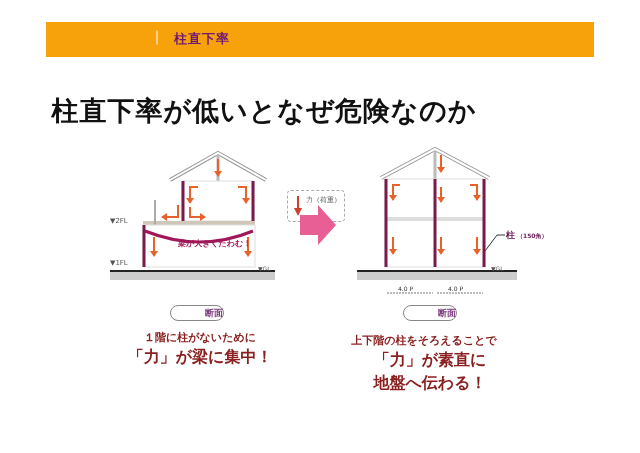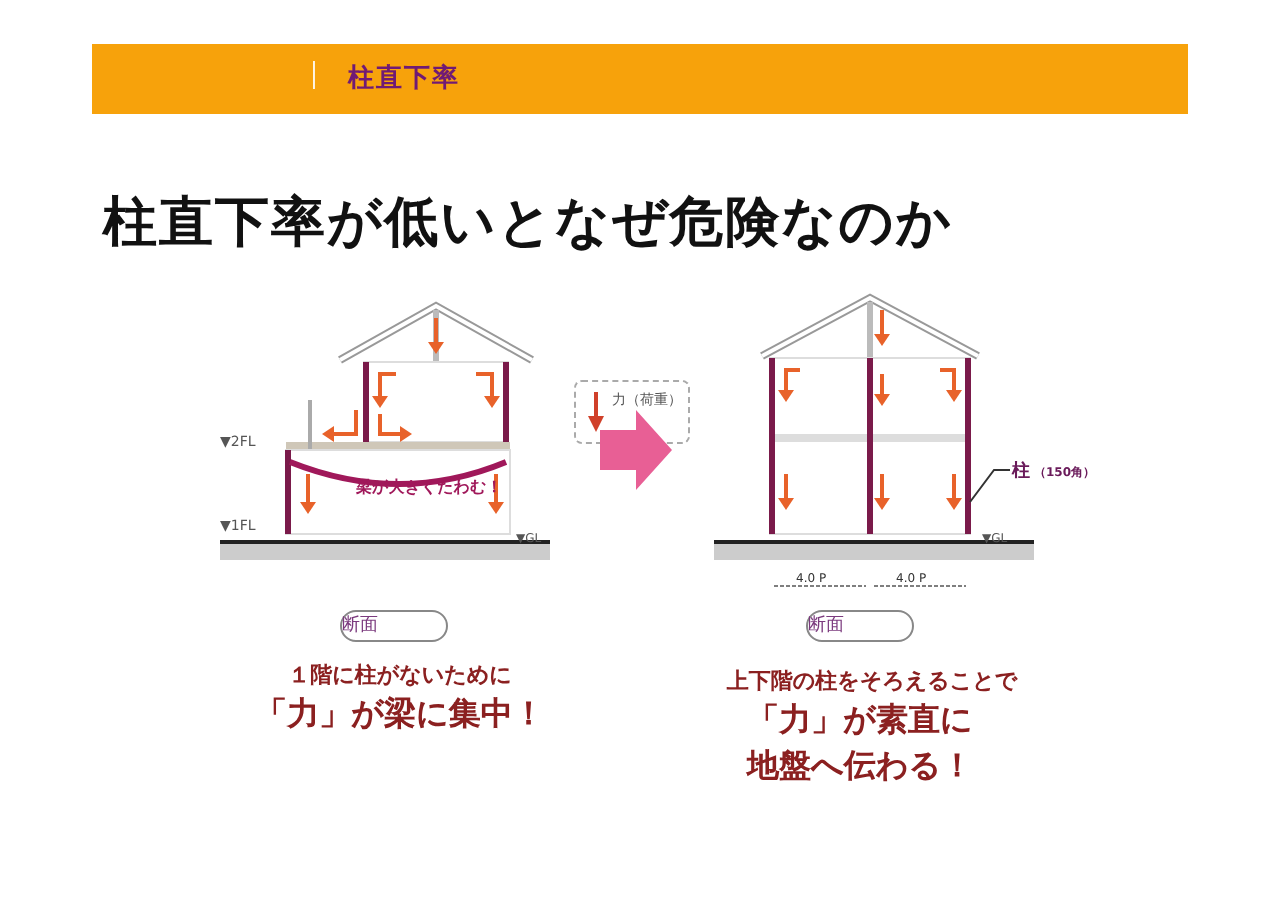--- a/index.html
+++ b/index.html
@@ -2,21 +2,21 @@
 <html><head>
 <meta charset="utf-8">
 <style>
   html,body{margin:0;padding:0;background:#fff;}
   body{width:640px;height:453px;position:relative;overflow:hidden;font-family:"DejaVu Sans",sans-serif;}
   .header{position:absolute;left:46px;top:22px;width:548px;height:35px;background:#f7a20b;}
   .header .t1{position:absolute;left:16px;top:8px;color:#fff;font-size:13px;font-weight:bold;letter-spacing:1px;}
   .header .sep{position:absolute;left:104px;top:6px;color:#fff;font-size:14px;}
   .header .t2{position:absolute;left:128px;top:8px;color:#701a75;font-size:13px;font-weight:bold;letter-spacing:1px;}
   .title{position:absolute;left:0;width:528px;top:93px;text-align:center;font-size:27px;font-weight:bold;color:#111;letter-spacing:1px;}
-  .pill{position:absolute;width:52px;height:14px;border:1px solid #888;border-radius:8px;color:#7b3a7e;font-size:9px;text-align:left;line-height:14px;}
+  .pill{position:absolute;width:52px;height:14px;border:1px solid #888;border-radius:8px;color:#7b3a7e;font-size:9px;text-align:right;line-height:14px;font-weight:bold;}
   .cap{position:absolute;text-align:center;color:#8b2020;font-weight:bold;font-family:Liberation Mono, monospace;}
   .legend{position:absolute;left:287px;top:162px;width:56px;height:30px;border:1px dashed #aaa;border-radius:4px;font-size:7px;color:#555;margin-top:28px;}
   svg{position:absolute;}
 </style>
 </head>
 <body>
 
 <div class="header">
   <span class="sep">｜</span>
   <span class="t2">柱直下率</span>
@@ -117,15 +117,15 @@
   </g>
   <text x="53" y="146" font-size="6" fill="#333">4.0 P</text>
   <text x="103" y="146" font-size="6" fill="#333">4.0 P</text>
 </svg>
 
 <div class="pill" style="left:170px;top:305px">断面</div>
 <div class="cap" style="left:100px;width:200px;top:330px;font-size:11px">１階に柱がないために</div>
 <div class="cap" style="left:100px;width:200px;top:347px;font-size:16px">「力」が梁に集中！</div>
 
 <div class="pill" style="left:403px;top:305px">断面</div>
-<div class="cap" style="left:336px;width:200px;top:333px;font-size:11px">上下階の柱をそろえることで</div>
+<div class="cap" style="left:324px;width:200px;top:333px;font-size:11px">上下階の柱をそろえることで</div>
 <div class="cap" style="left:330px;width:200px;top:350px;font-size:16px">「力」が素直に</div>
 <div class="cap" style="left:330px;width:200px;top:373px;font-size:16px">地盤へ伝わる！</div>
 
 </body></html>

